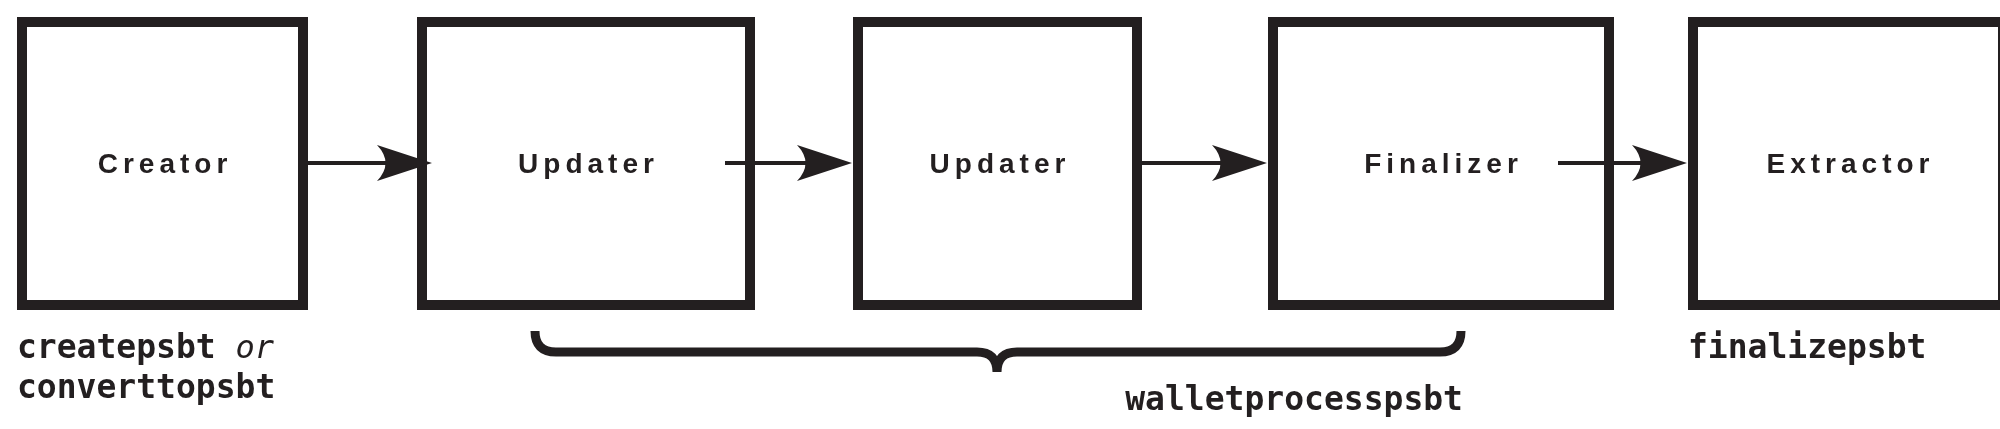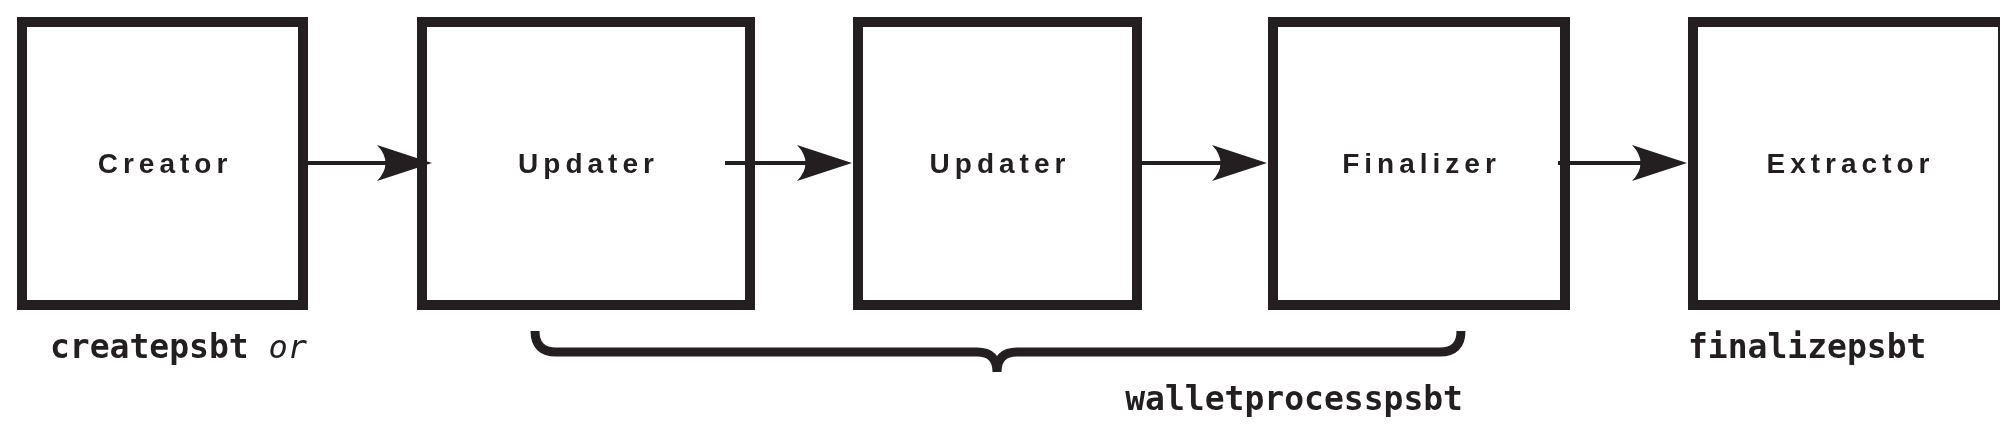--- a/index.html
+++ b/index.html
@@ -31,21 +31,21 @@
     font-weight: bold;
     font-size: 28px;
     letter-spacing: 5px;
     color: #231f20;
     white-space: nowrap;
     padding-left: 5px; 
   }
   .box-creator   { left: 17px;   width: 291px; }
   .box-updater   { left: 417px;  width: 338px; }
   .box-signer    { left: 853px;  width: 289px; }
-  .box-finalizer { left: 1268px; width: 302px; }
+  .box-finalizer { left: 1268px; width: 346px; }
   .box-extractor { left: 1688px; width: 320px; }
 
   .arrow {
     position: absolute;
     top: 141px;
     height: 44px;
     display: block;
   }
   .arrow-1 { left: 308px;  width: 125px; }
   .arrow-2 { left: 725px;  width: 128px; }
@@ -69,21 +69,21 @@
     line-height: 40px;
     color: #231f20;
     white-space: nowrap;
   }
   .cmd .conj {
     font-family: "DejaVu Sans Mono", monospace;
     font-style: italic;
     font-weight: normal;
     font-size: 32px;
   }
-  .cmd-creator   { left: 50px;  top: 327px; text-align: left; }
+  .cmd-creator   { left: 17px;  top: 327px; text-align: left; }
   .cmd-wallet    { left: 532px; top: 381px; width: 931px; text-align: right; line-height: 36px; }
   .cmd-extractor { left: 1688px; top: 327px; width: 292px; text-align: left; }
 </style>
 </head>
 <body>
 
 <div class="diagram">
 
   <div class="stage-box box-creator">
     <span class="stage-label">Creator</span>
@@ -118,19 +118,20 @@
     <path d="M129,22 L74,4 Q91,22 74,40 Z" fill="#231f20"></path>
   </svg>
 
   <svg class="brace" viewBox="0 0 941 58" aria-hidden="true">
     <path d="M5,7 Q5,28 26,28 L447,28 Q467,28 467,48 Q467,28 487,28 L910,28 Q931,28 931,7" fill="none" stroke="#231f20" stroke-width="9"></path>
   </svg>
 
   <div class="cmd cmd-creator">
     <span>createpsbt</span>
     <span class="conj">or</span><br>
+    <span>converttopsbt</span>
   </div>
 
   <div class="cmd cmd-wallet">walletprocesspsbt</div>
 
   <div class="cmd cmd-extractor">finalizepsbt</div>
 
 </div>
 
 </body></html>

